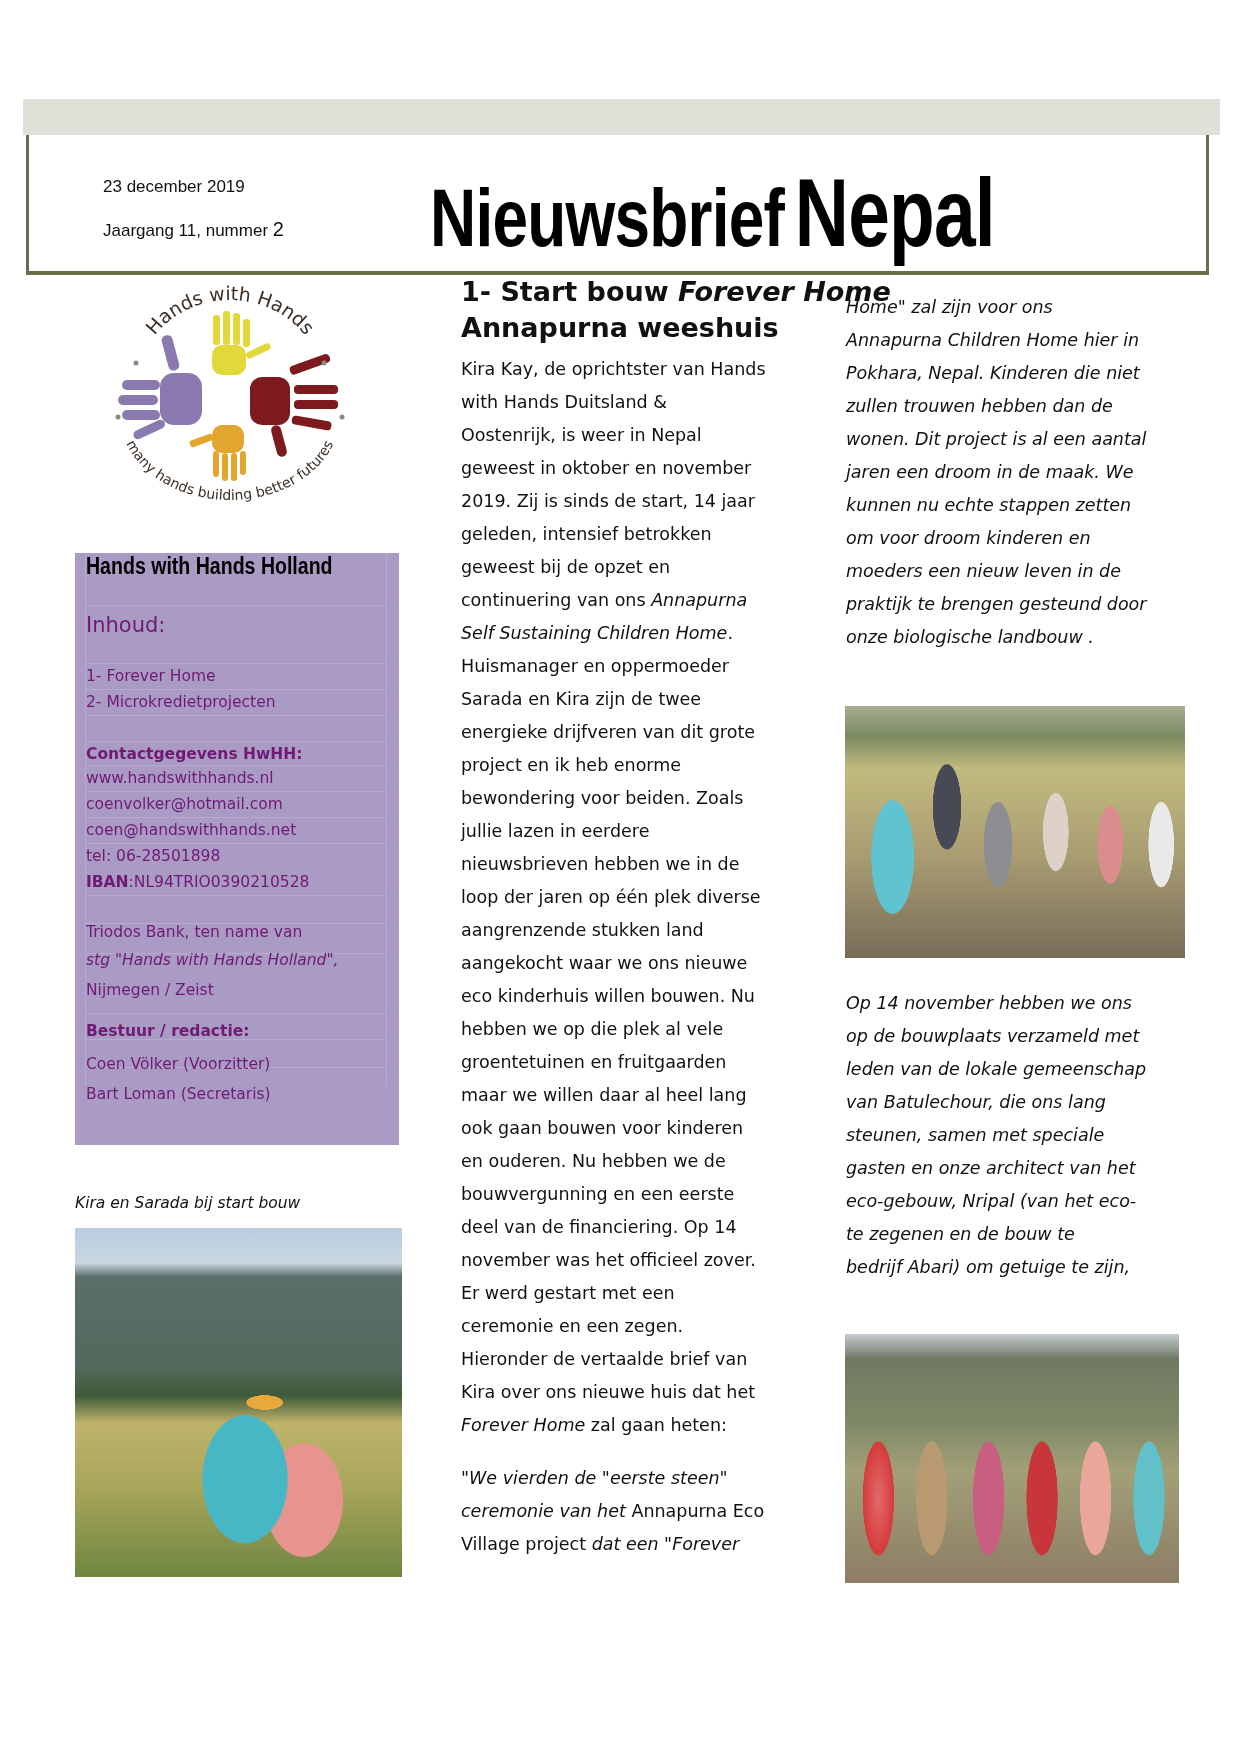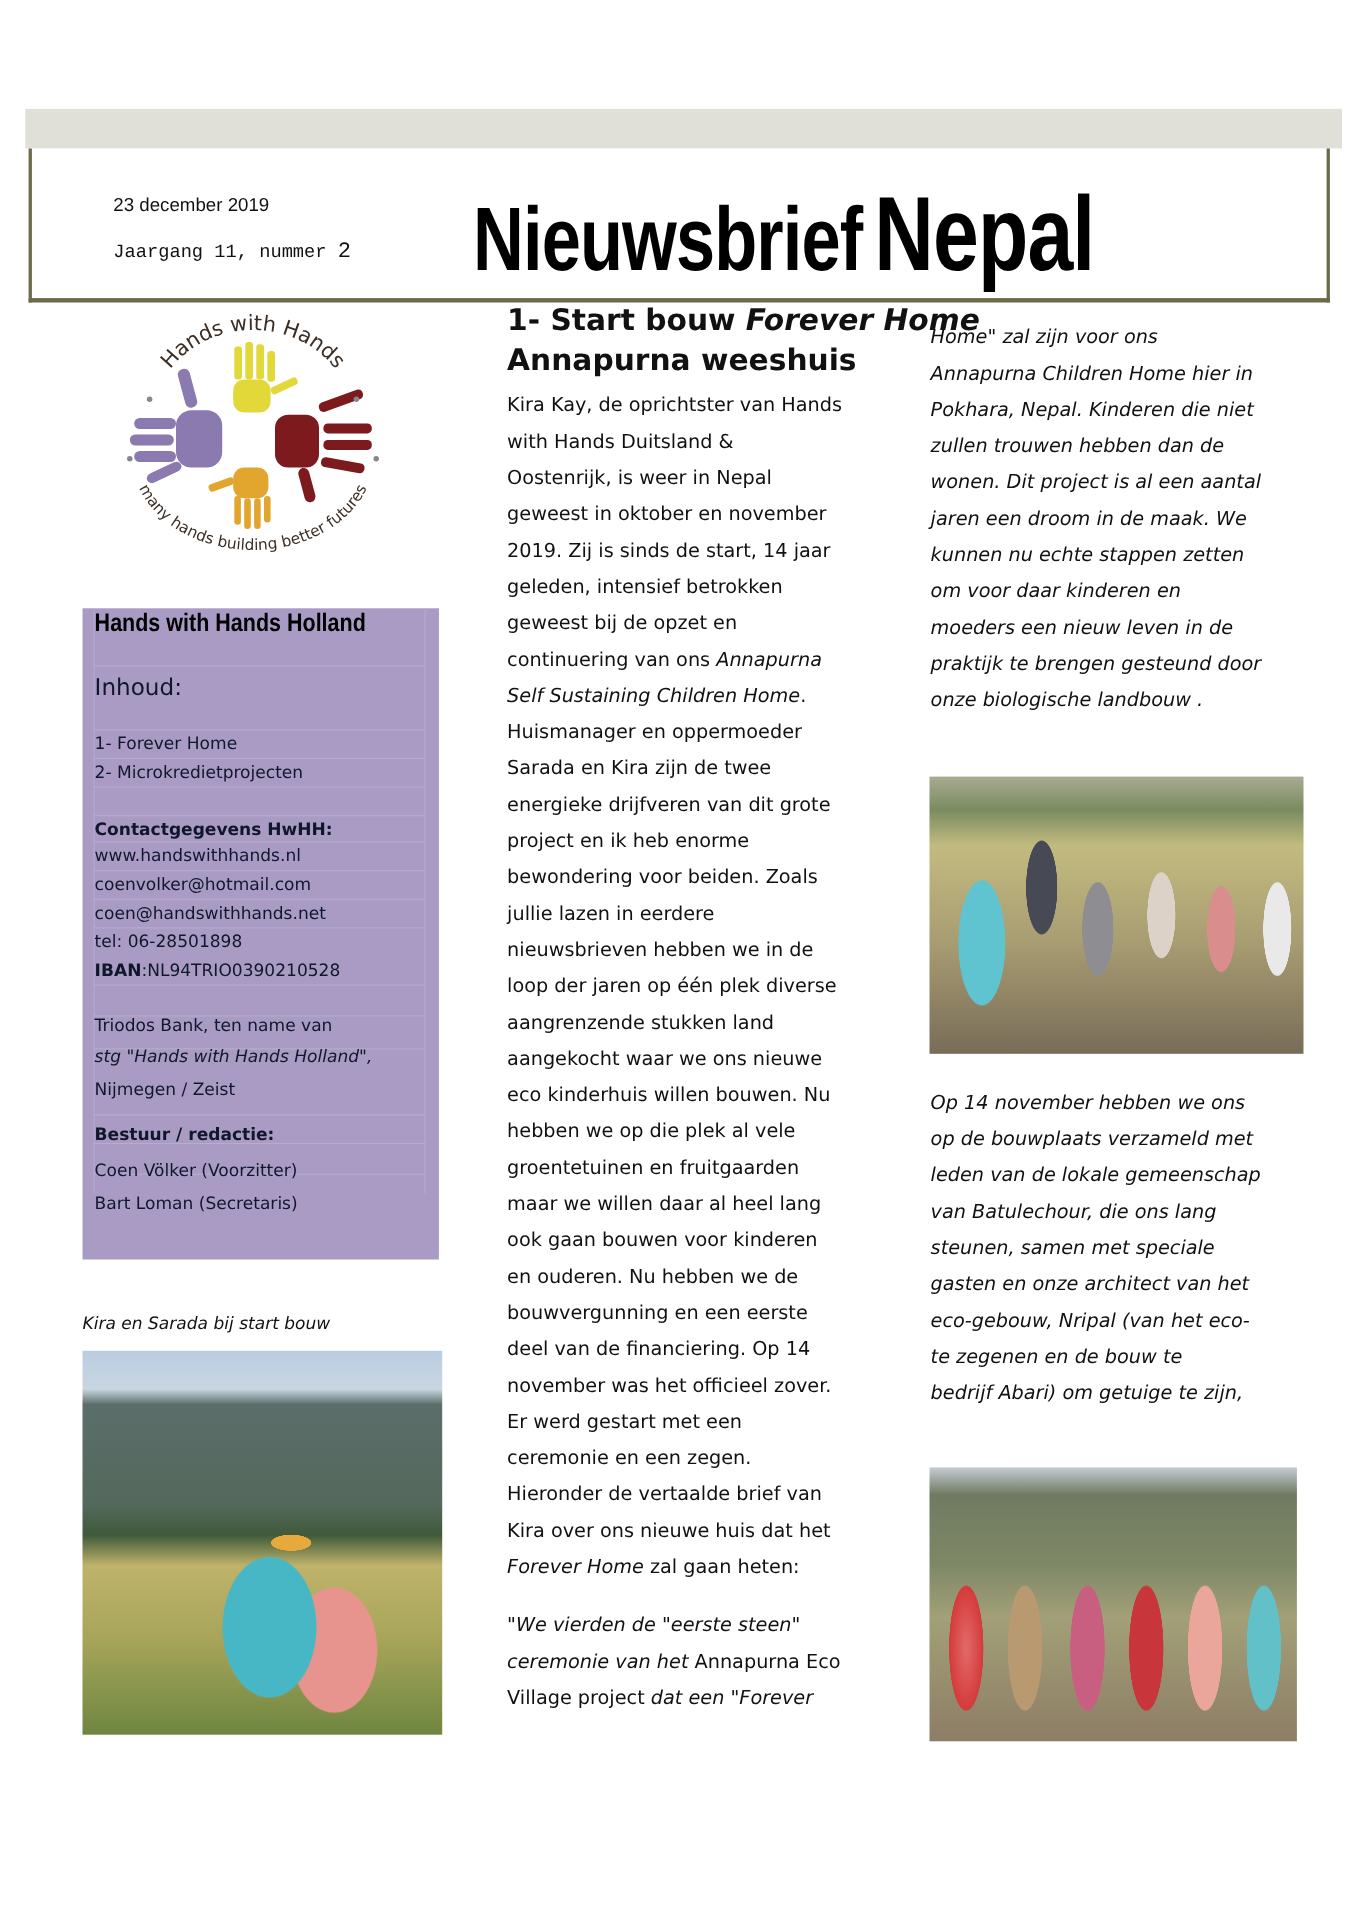--- a/index.html
+++ b/index.html
@@ -4,34 +4,34 @@
 <style>
   html, body { margin: 0; padding: 0; background: #ffffff; }
   body { width: 1240px; height: 1754px; position: relative; overflow: hidden;
          font-family: "DejaVu Sans", sans-serif; color: #111; }
 
   .header-band { position: absolute; left: 23px; top: 99px; width: 1197px; height: 36px; background: #e0e0d8; }
   .header-box { position: absolute; left: 26px; top: 135px; width: 1183px; height: 140px;
                 border-left: 3px solid #6b6b4a; border-right: 3px solid #6b6b4a; border-bottom: 4px solid #6b6b4a;
                 box-sizing: border-box; background: #fff; }
   .hdr-date { position: absolute; left: 103px; top: 177px; font-size: 17px; font-family: "Liberation Sans", sans-serif; }
-  .hdr-issue { position: absolute; left: 103px; top: 218px; font-size: 17px; font-family: Liberation Mono, monospace; }
+  .hdr-issue { position: absolute; left: 103px; top: 218px; font-size: 17px; font-family: Liberation Sans, sans-serif; }
   .hdr-issue .num { font-size: 20px; }
   .masthead { position: absolute; left: 430px; top: 158px; white-space: nowrap;
               font-family: "Liberation Sans", sans-serif; font-weight: bold; color: #000;
               transform: scaleX(0.78); transform-origin: left top; letter-spacing: -1px; }
   .masthead .a { font-size: 82px; }
   .masthead .b { font-size: 96px; margin-left: 14px; }
 
   .logo { position: absolute; left: 100px; top: 285px; width: 260px; height: 220px; }
 
   .sidebox { position: absolute; left: 75px; top: 553px; width: 324px; height: 592px; background: #a99bc4; }
   .sidebox .rule { position: absolute; left: 10px; right: 12px; height: 1px; background: #b8abd0; }
   .sidebox .vrule { position: absolute; top: 0; bottom: 60px; width: 1px; background: #b8abd0; }
-  .sb { position: absolute; left: 11px; font-size: 15.5px; color: #0f172a; white-space: nowrap; }
+  .sb { position: absolute; left: 11px; font-size: 15.5px; color: #701a75; white-space: nowrap; }
   .sb-title { font-family: "Liberation Sans", sans-serif; font-weight: bold; font-size: 23px;
               transform: scaleX(0.85); transform-origin: left top; color: #000; }
   .sb-h2 { font-size: 21px; }
   .sb-bold { font-weight: bold; }
   .sb-ital { font-style: italic; }
 
   .caption-left { position: absolute; left: 75px; top: 1194px; font-size: 15.5px; font-style: italic; }
 
   .photo { position: absolute; overflow: hidden; }
   .photo-left { left: 75px; top: 1228px; width: 327px; height: 349px;
@@ -209,21 +209,21 @@
 </div>
 
 <div class="col col-right">
   <span class="line">Home" zal zijn voor ons</span>
   <span class="line">Annapurna Children Home hier in</span>
   <span class="line">Pokhara, Nepal. Kinderen die niet</span>
   <span class="line">zullen trouwen hebben dan de</span>
   <span class="line">wonen. Dit project is al een aantal</span>
   <span class="line">jaren een droom in de maak. We</span>
   <span class="line">kunnen nu echte stappen zetten</span>
-  <span class="line">om voor daar kinderen en</span>
+  <span class="line">om voor droom kinderen en</span>
   <span class="line">moeders een nieuw leven in de</span>
   <span class="line">praktijk te brengen gesteund door</span>
   <span class="line">onze biologische landbouw .</span>
 </div>
 
 <div class="photo photo-right1"></div>
 
 <div class="col col-right" style="top:987px">
   <span class="line">Op 14 november hebben we ons</span>
   <span class="line">op de bouwplaats verzameld met</span>

